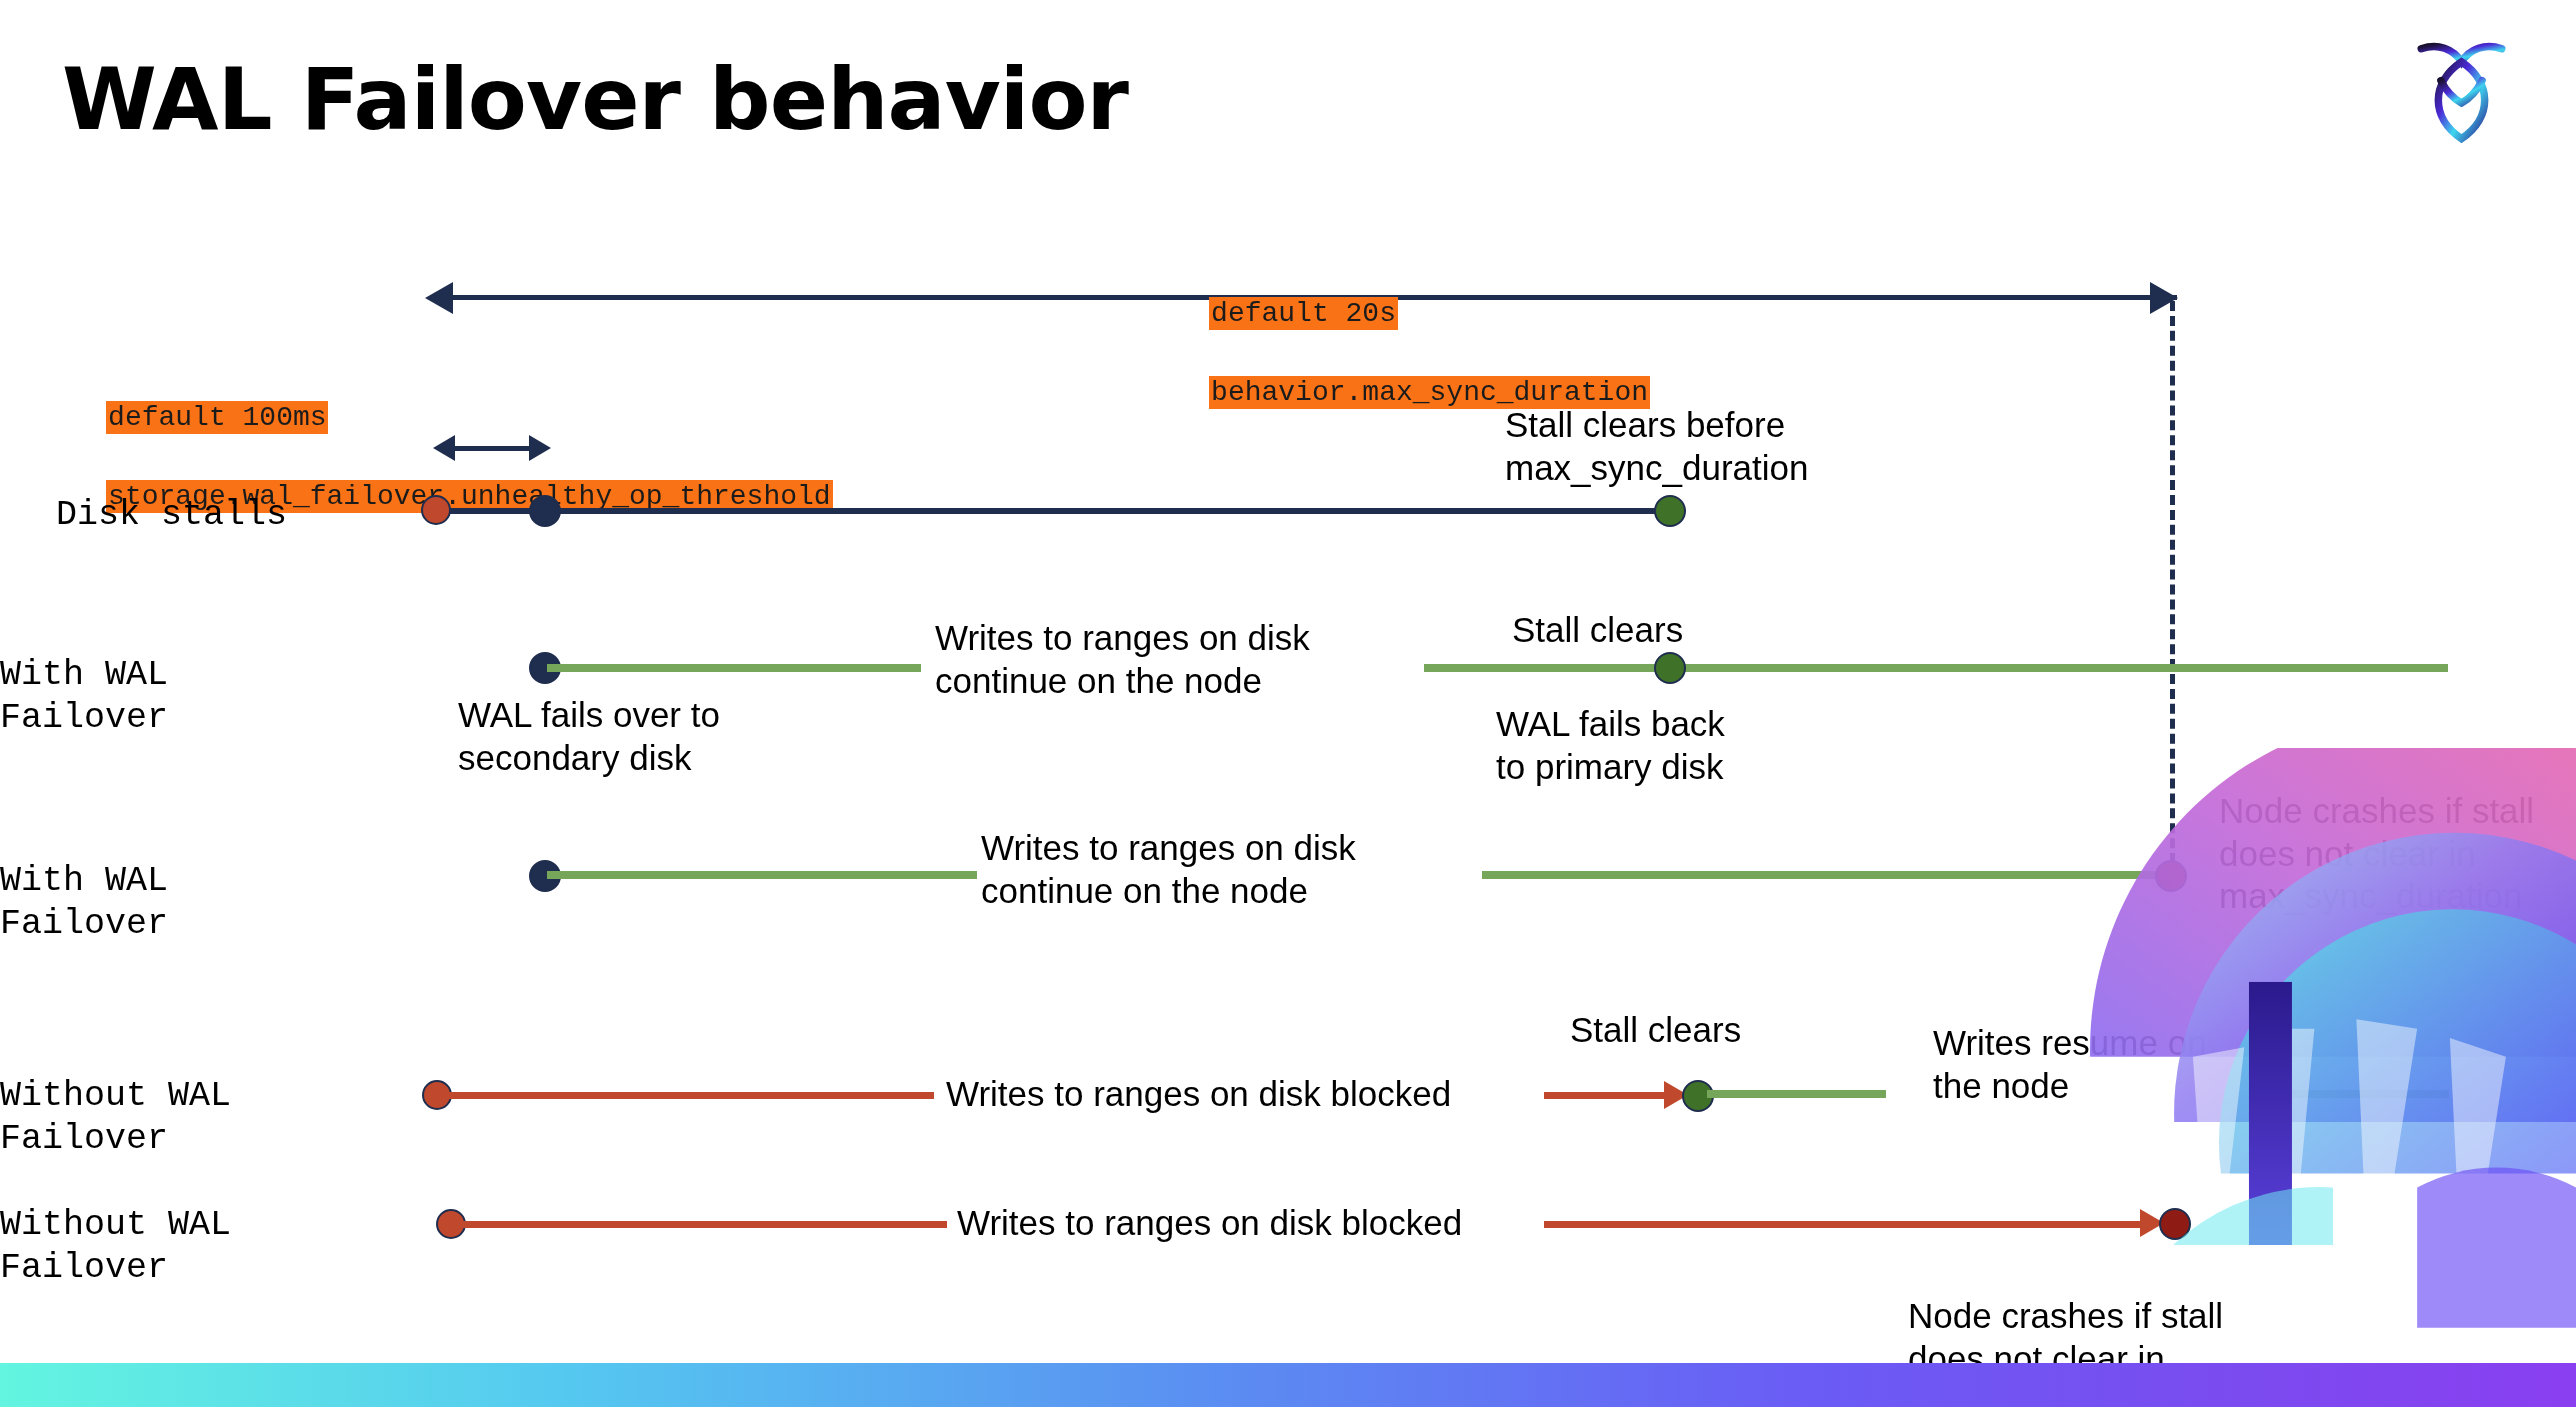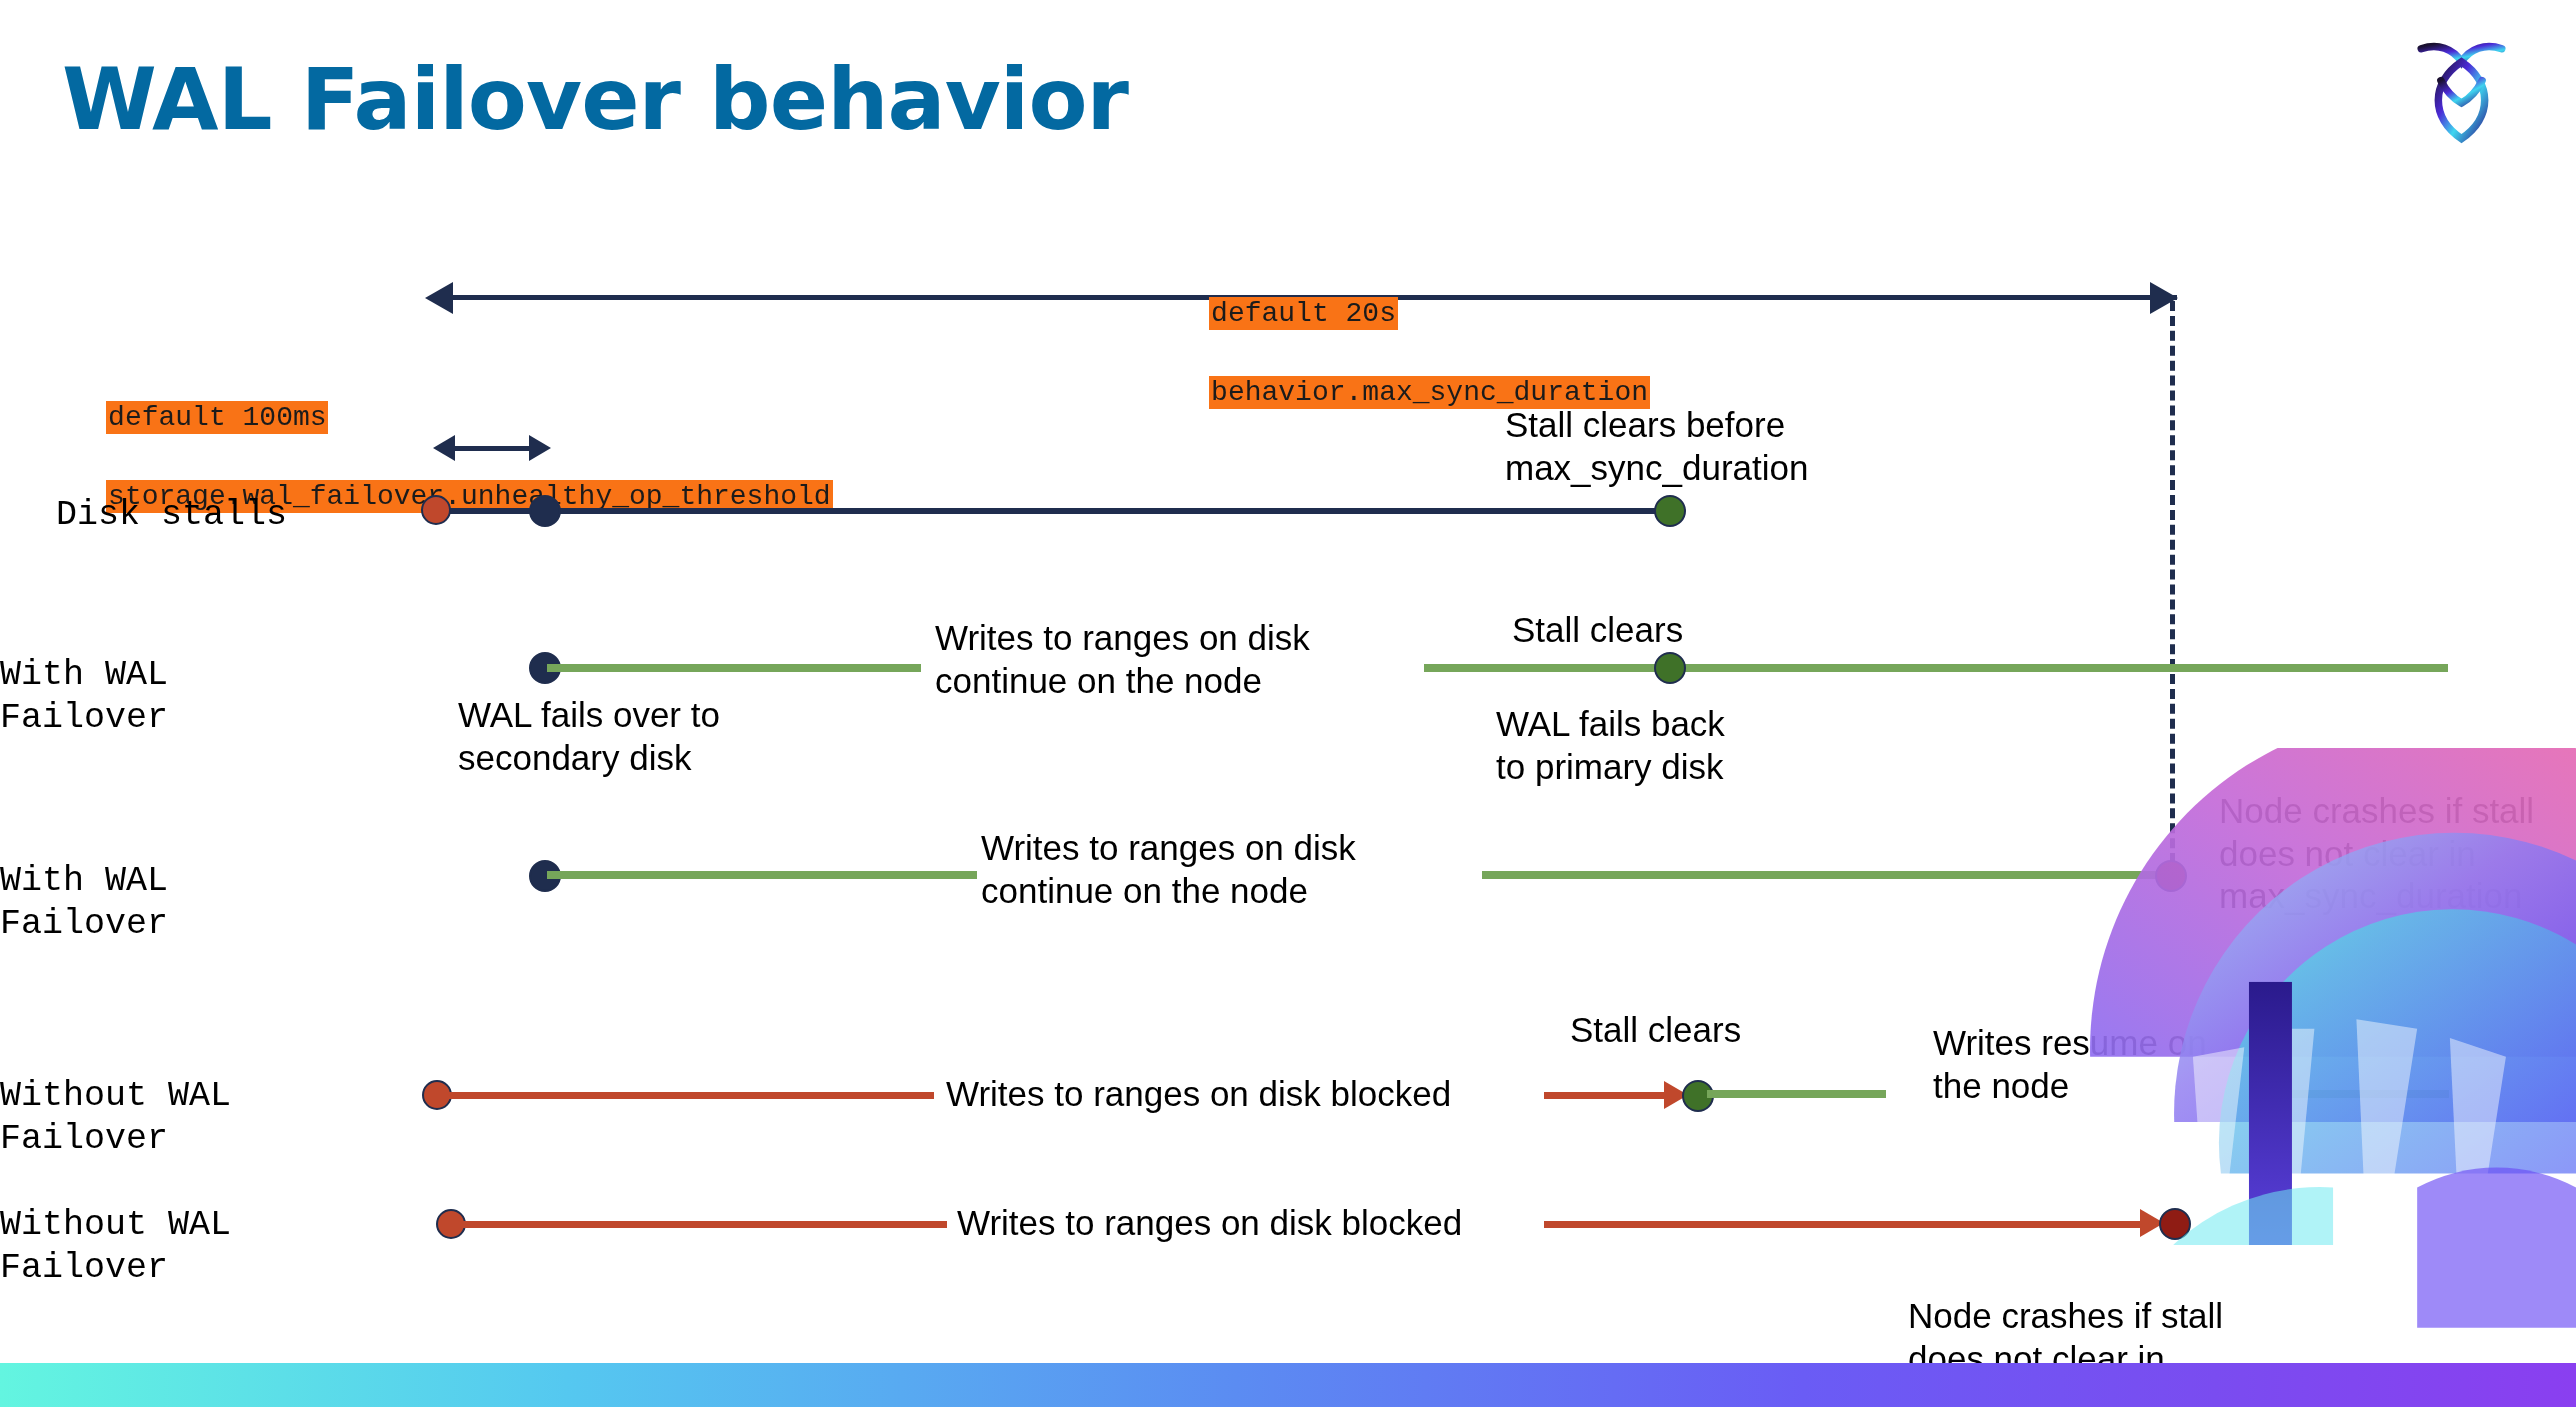--- a/index.html
+++ b/index.html
@@ -19,21 +19,21 @@
   }
 
   
   #title {
     position: absolute;
     left: 62px;
     top: 49px;
     font-size: 86px;
     font-weight: bold;
     letter-spacing: -0.9px;
-    color: #0369a1;
+    color: #000000;
     white-space: nowrap;
     font-family: "DejaVu Sans", sans-serif;
   }
 
   
   #logo {
     position: absolute;
     left: 2410px;
     top: 28px;
     width: 103px;

